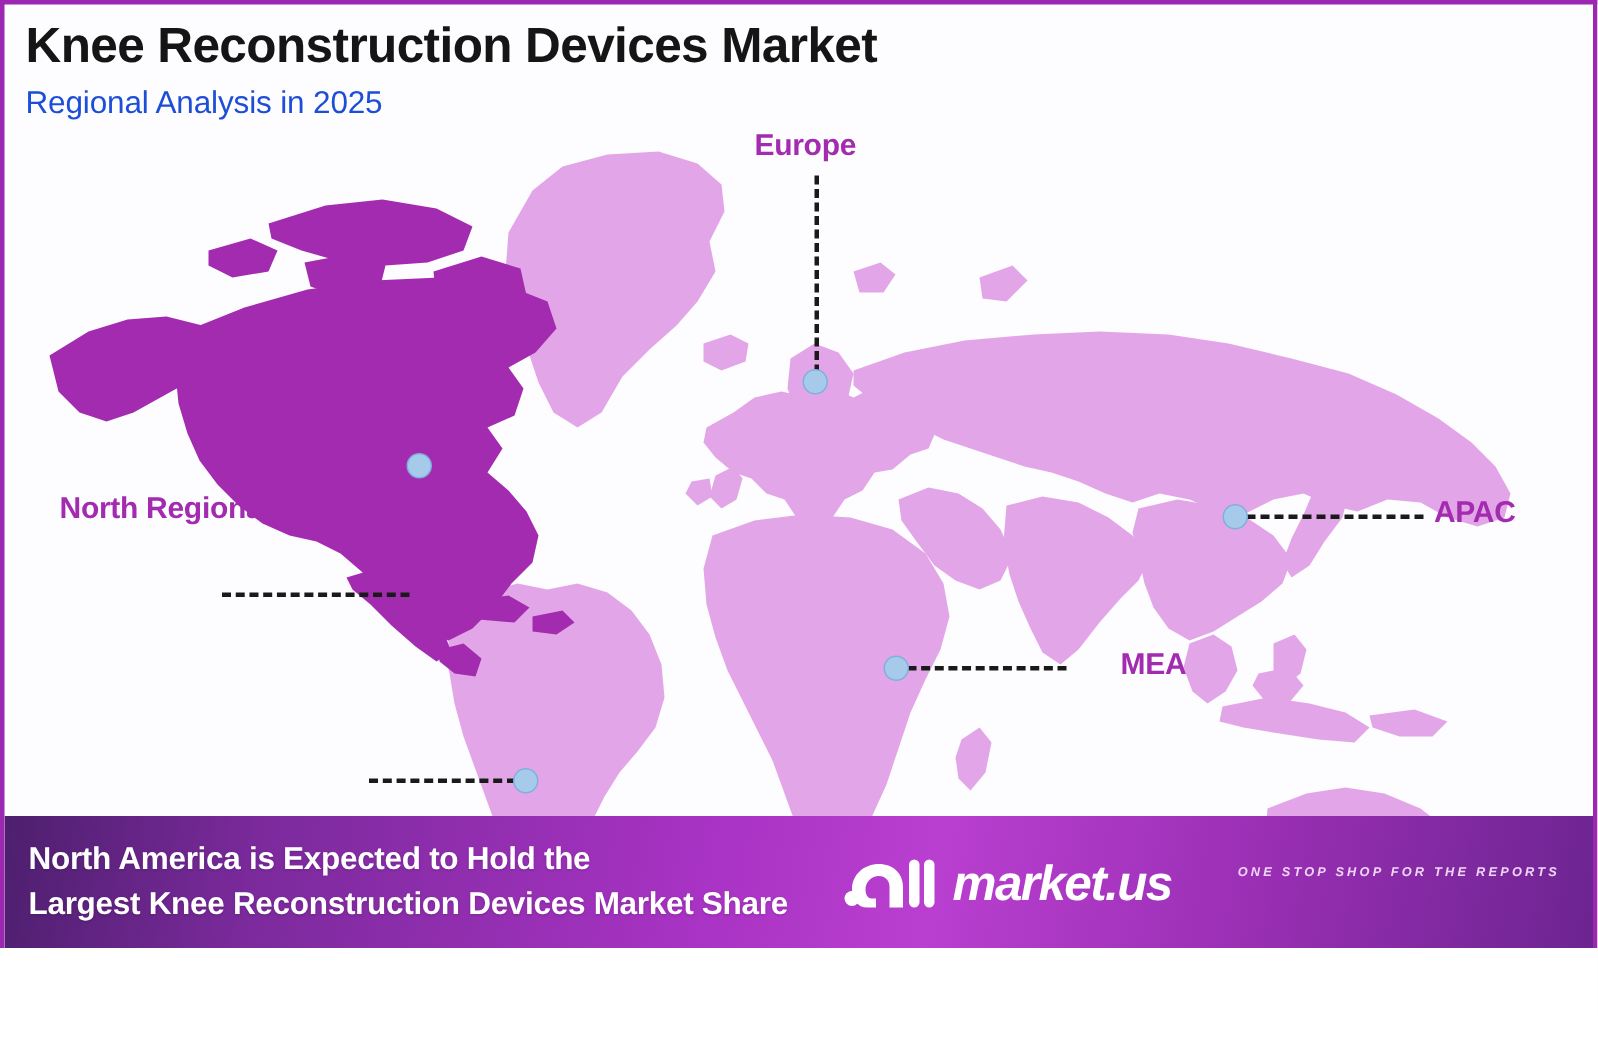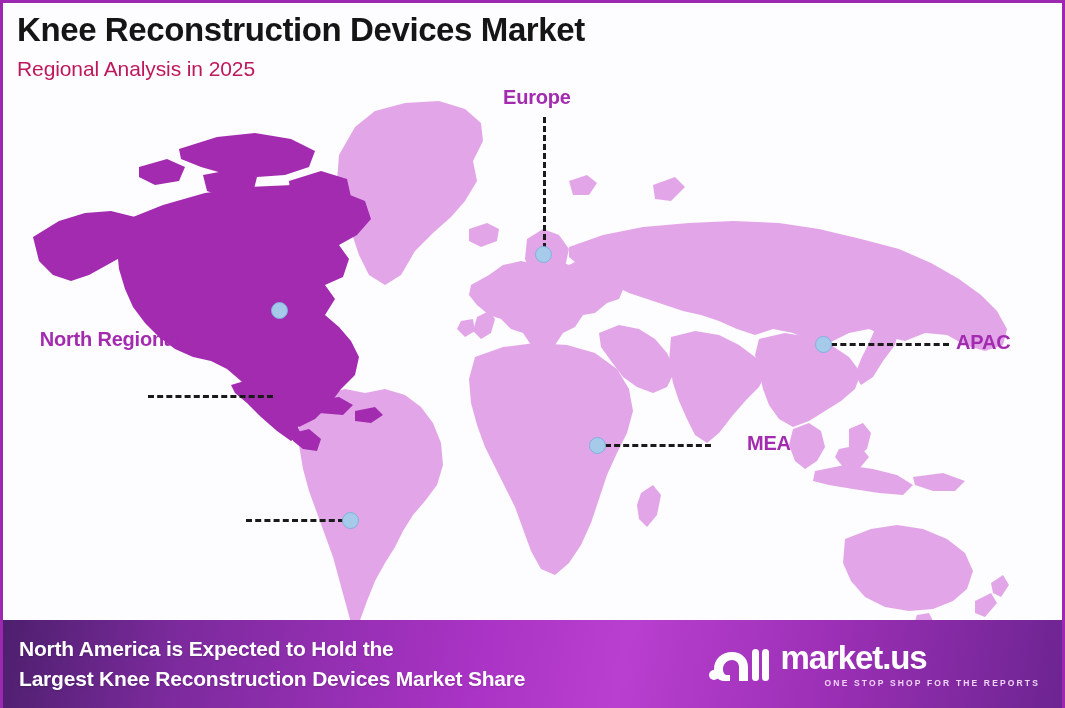--- a/index.html
+++ b/index.html
@@ -3,21 +3,21 @@
 <meta charset="utf-8">
 <style>
   html, body {
     margin: 0;
     padding: 0;
     background: #ffffff;
   }
   #infographic {
     position: relative;
     width: 1065px;
-    height: 708px;
+    height: 632px;
     background: #fdfcfe;
     overflow: hidden;
     font-family: "Liberation Sans", sans-serif;
     box-sizing: border-box;
     border-left: 3px solid #9c27b0;
     border-right: 3px solid #9c27b0;
     border-top: 3px solid #9c27b0;
   }
 
   
@@ -32,21 +32,21 @@
     font-weight: bold;
     color: #151515;
     letter-spacing: -0.4px;
     line-height: 1.15;
     margin: 0;
     white-space: nowrap;
   }
   #page-subtitle {
     font-size: 21px;
     font-weight: normal;
-    color: #be185d;
+    color: #1d4ed8;
     letter-spacing: -0.1px;
     margin: 8px 0 0 0;
     white-space: nowrap;
   }
 
   
   #map-wrap {
     position: absolute;
     left: 0;
     top: 86px;
@@ -132,21 +132,21 @@
   #banner-text span { display: block; white-space: nowrap; }
 
   
   #logo {
     display: flex;
     align-items: center;
     gap: 11px;
     margin-right: 6px;
   }
   #logo-mark { flex: 0 0 auto; }
-  #logo-text-block { display: flex; flex-direction: column; align-items: flex-start; }
+  #logo-text-block { display: flex; flex-direction: row; align-items: flex-start; font-style: italic; }
   #logo-wordmark {
     color: #ffffff;
     font-size: 33px;
     font-weight: bold;
     letter-spacing: -1.1px;
     line-height: 1;
   }
   #logo-tagline {
     color: #f0d5f7;
     font-size: 8.5px;

